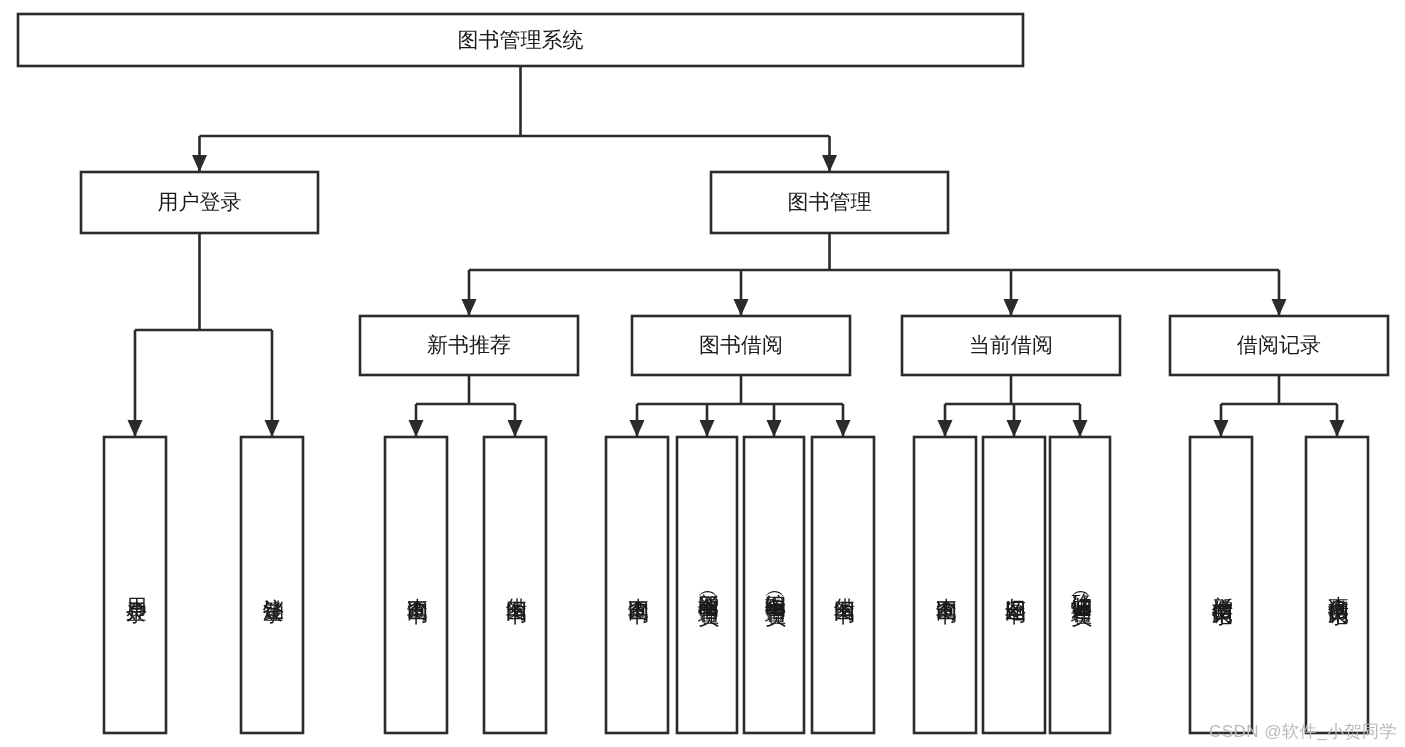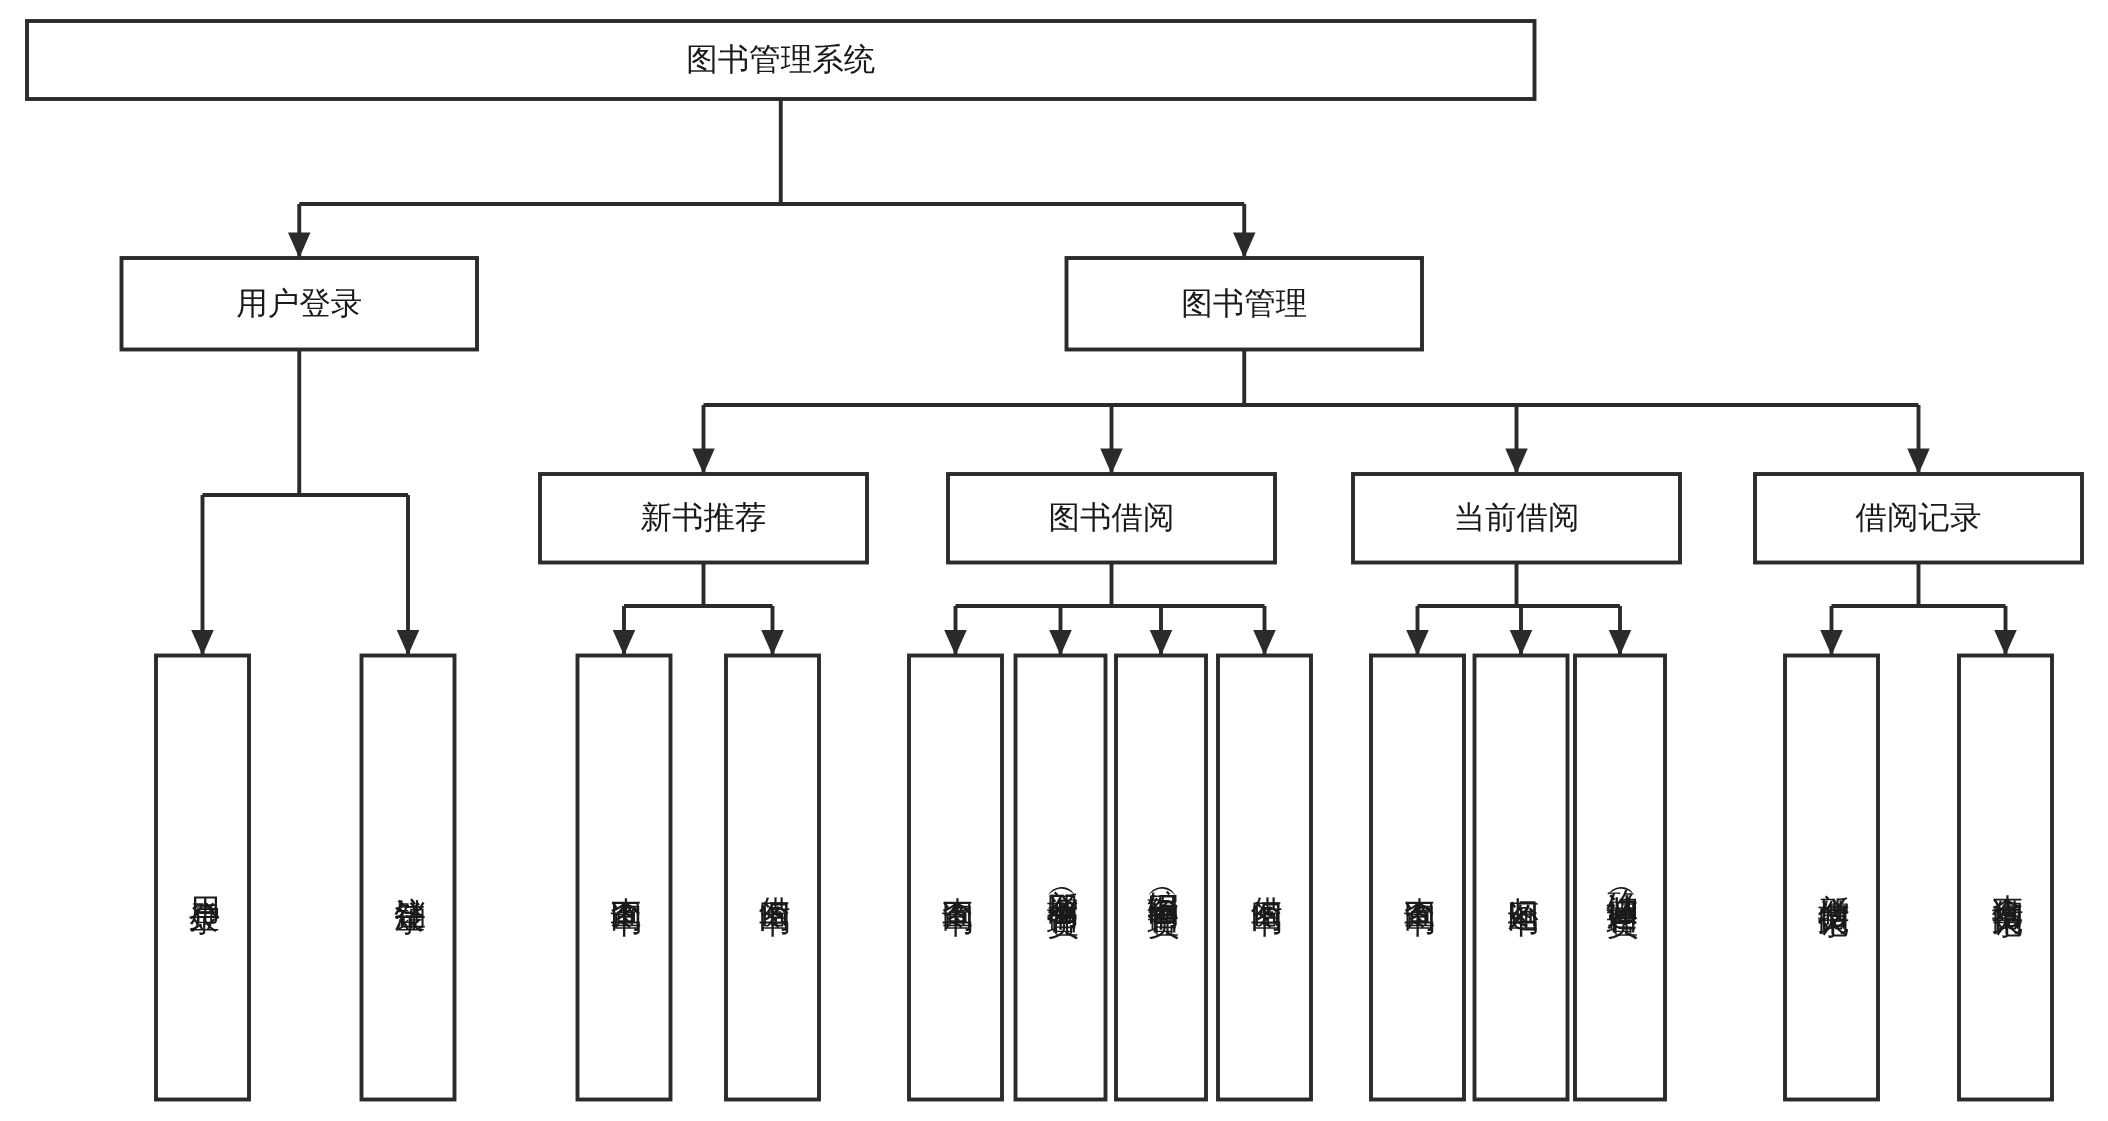--- a/index.html
+++ b/index.html
@@ -205,13 +205,14 @@
         <g>
           <rect x="1190" y="437" width="62" height="296" class="node-box"></rect>
           <text x="1221" y="585" class="node-label-v">新增借阅记录</text>
         </g>
         <g>
           <rect x="1306" y="437" width="62" height="296" class="node-box"></rect>
           <text x="1337" y="585" class="node-label-v">查询借阅记录</text>
         </g>
       </g>
   </svg>
+  <div class="watermark-text">CSDN @软件_小贺同学</div>
 </div>
 
 </body></html>

